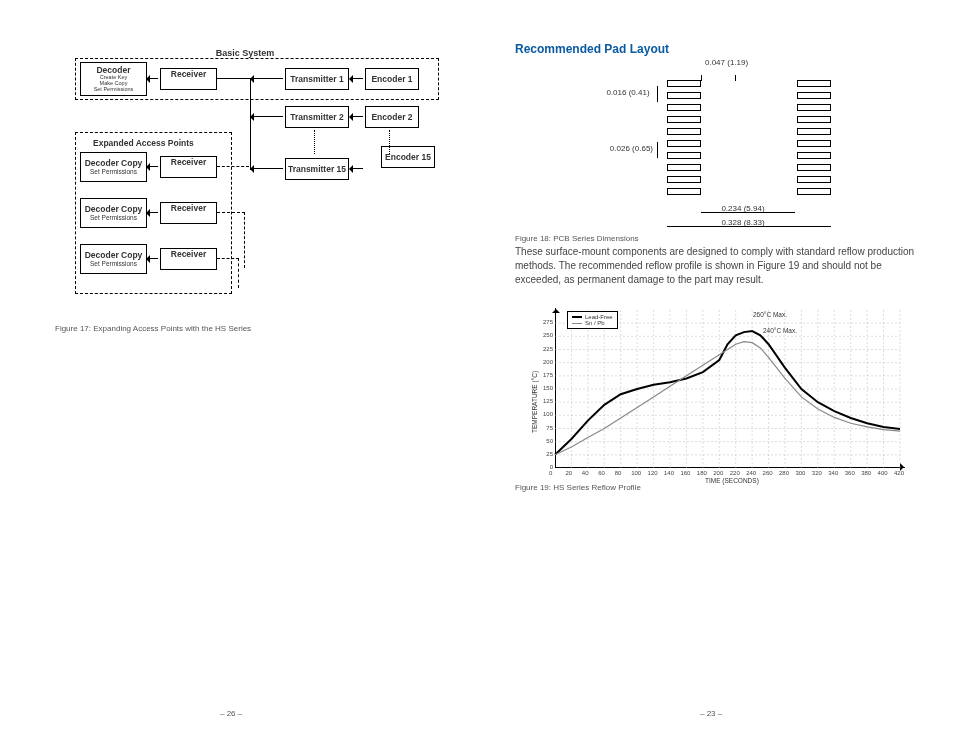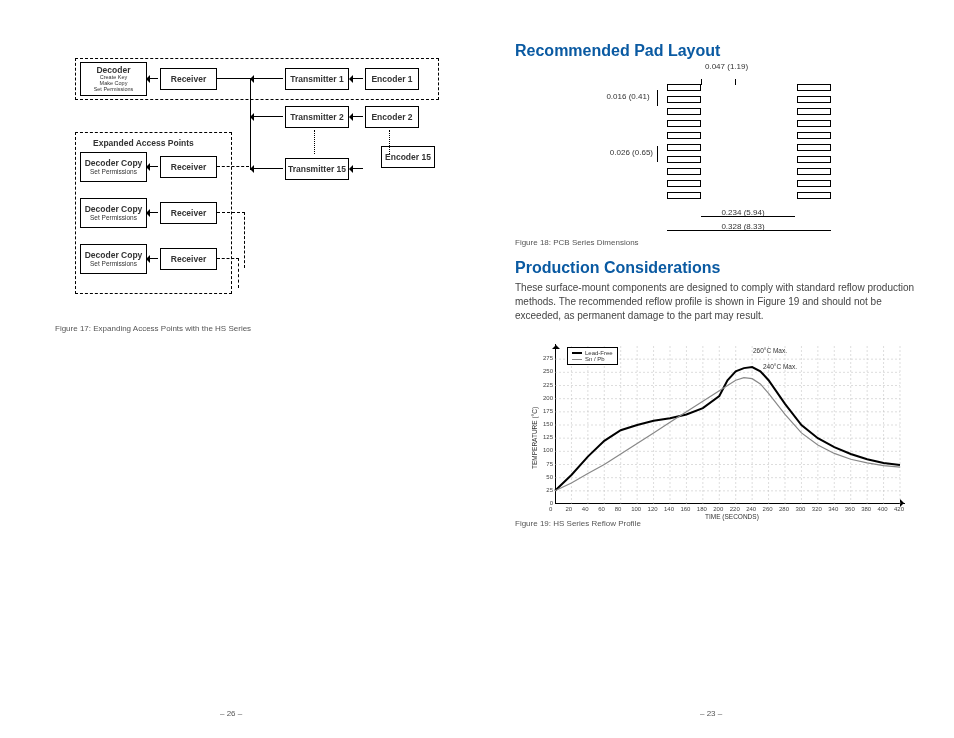--- a/index.html
+++ b/index.html
@@ -37,21 +37,20 @@
     font-size: 9px;
   }
   .blk {
     position: absolute;
     border: 1.2px solid #000;
     background: #fff;
     text-align: center;
     font-size: 8.5px;
     font-weight: bold;
     display: flex;
-    align-items: center;
     justify-content: center;
   }
   .blk .sub { font-weight: normal; font-size: 6.5px; display: block; }
   .dashed {
     position: absolute;
     border: 1.2px dashed #000;
   }
   .arr {
     position: absolute;
     background: #000;
@@ -75,21 +74,21 @@
     font-size: 8px;
     color: #555;
     text-align: center;
   }
   .pagenum.left { left: 220px; }
   .pagenum.right { left: 700px; }
 
   
   h3.section {
     color: #0A5AA2;
-    font-size: 16px;
+    font-size: 12px;
     font-weight: 600;
     margin: 12px 0 4px 0;
     font-family: Arial, sans-serif;
   }
   p.body {
     font-size: 10px;
     line-height: 1.4;
     color: #444;
     margin: 2px 0 6px 0;
   }
@@ -149,20 +148,21 @@
   .chart-xlabel {
     position:absolute;
     font-size:6.5px;
   }
 </style>
 </head>
 <body>
 
 <div class="page-left">
   <div class="diagram">
+    <div class="diag-title">Basic System</div>
 
     <div class="dashed" style="left:30px; top:28px; width:362px; height:40px;"></div>
 
     <div class="blk" style="left:35px; top:32px; width:65px; height:32px; flex-direction:column;">
       <span style="font-weight:bold;">Decoder</span>
       <span style="font-size:5.5px; font-weight:normal; white-space:pre; line-height:1.05;">Create Key
 Make Copy
 Set Permissions</span>
     </div>
     <div class="blk" style="left:115px; top:38px; width:55px; height:20px;">Receiver</div>
@@ -261,21 +261,20 @@
     <div class="dimline" style="left:180px; top:15px; width:1px; height:6px;"></div>
     <div class="dimline" style="left:102px; top:26px; width:1px; height:16px;"></div>
     <div class="dimline" style="left:102px; top:82px; width:1px; height:16px;"></div>
 
     <div class="dimline" style="left:146px; top:152px; width:94px; height:1px;"></div>
     <div class="dimline" style="left:112px; top:166px; width:164px; height:1px;"></div>
   </div>
 
   <div class="caption" style="margin-top:2px;">Figure 18: PCB Series Dimensions</div>
 
-  <h3 class="section">Production Considerations</h3>
   <p class="body">These surface-mount components are designed to comply with standard reflow production methods. The recommended reflow profile is shown in Figure 19 and should not be exceeded, as permanent damage to the part may result.</p>
 
   <div class="chart">
 
     <div class="axis" style="left:30px; bottom:15px; width:350px; height:1px;"></div>
     <div class="axis" style="left:30px; bottom:15px; width:1px; height:160px;"></div>
 
     <div style="position:absolute; right:-3px; bottom:12px; border:4px solid transparent; border-left-color:#000;"></div>
     <div style="position:absolute; left:27px; top:12px; border:4px solid transparent; border-bottom-color:#000;"></div>
 

